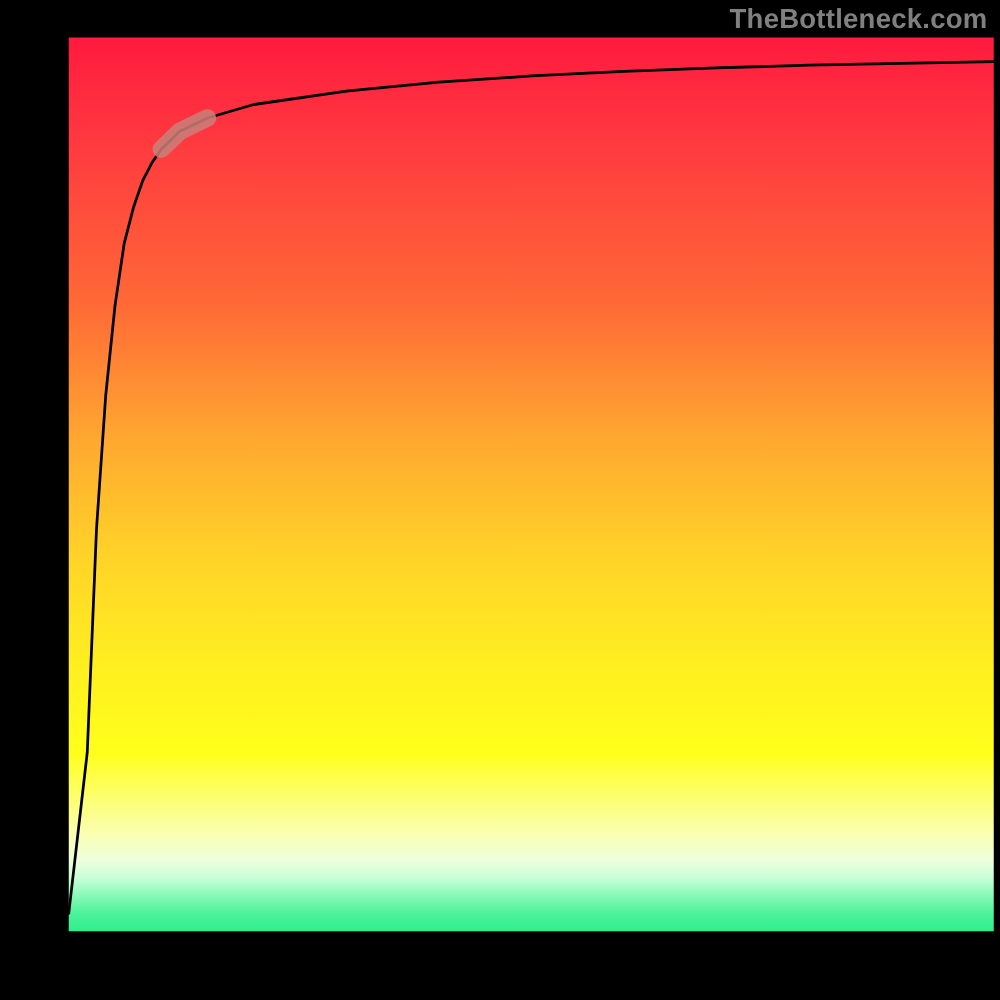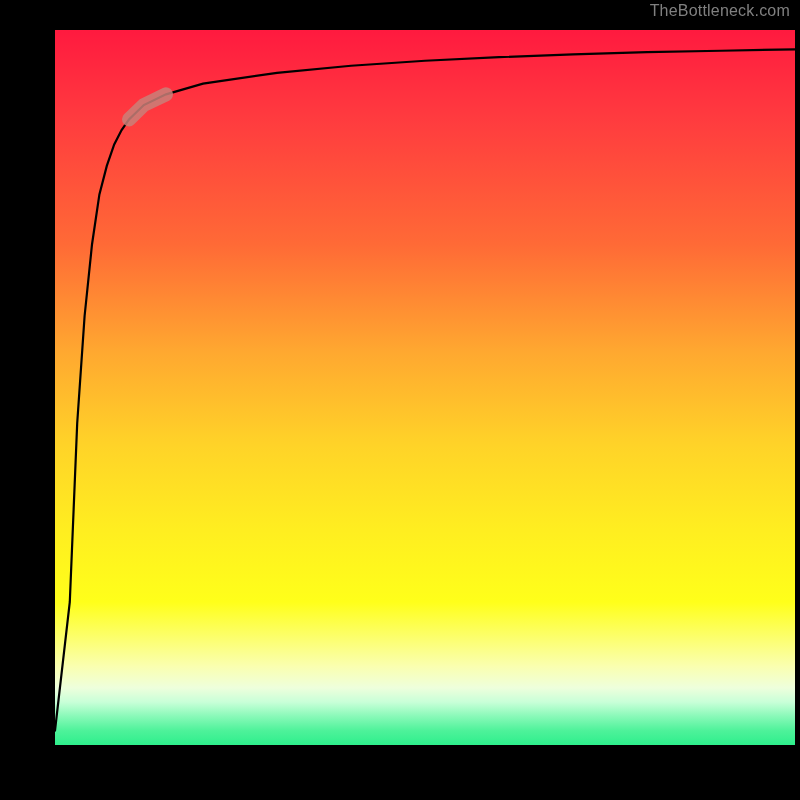--- a/index.html
+++ b/index.html
@@ -15,22 +15,22 @@
     position: relative;
     width: 800px;
     height: 800px;
     background: #000;
   }
   .watermark {
     position: absolute;
     top: 2px;
     right: 10px;
     color: #808080;
-    font-size: 16px;
-    font-weight: 400;
+    font-size: 22px;
+    font-weight: 700;
     letter-spacing: 0.2px;
     z-index: 10;
   }
   .plot-area {
     position: absolute;
     left: 55px;
     top: 30px;
     width: 740px;
     height: 715px;
     

